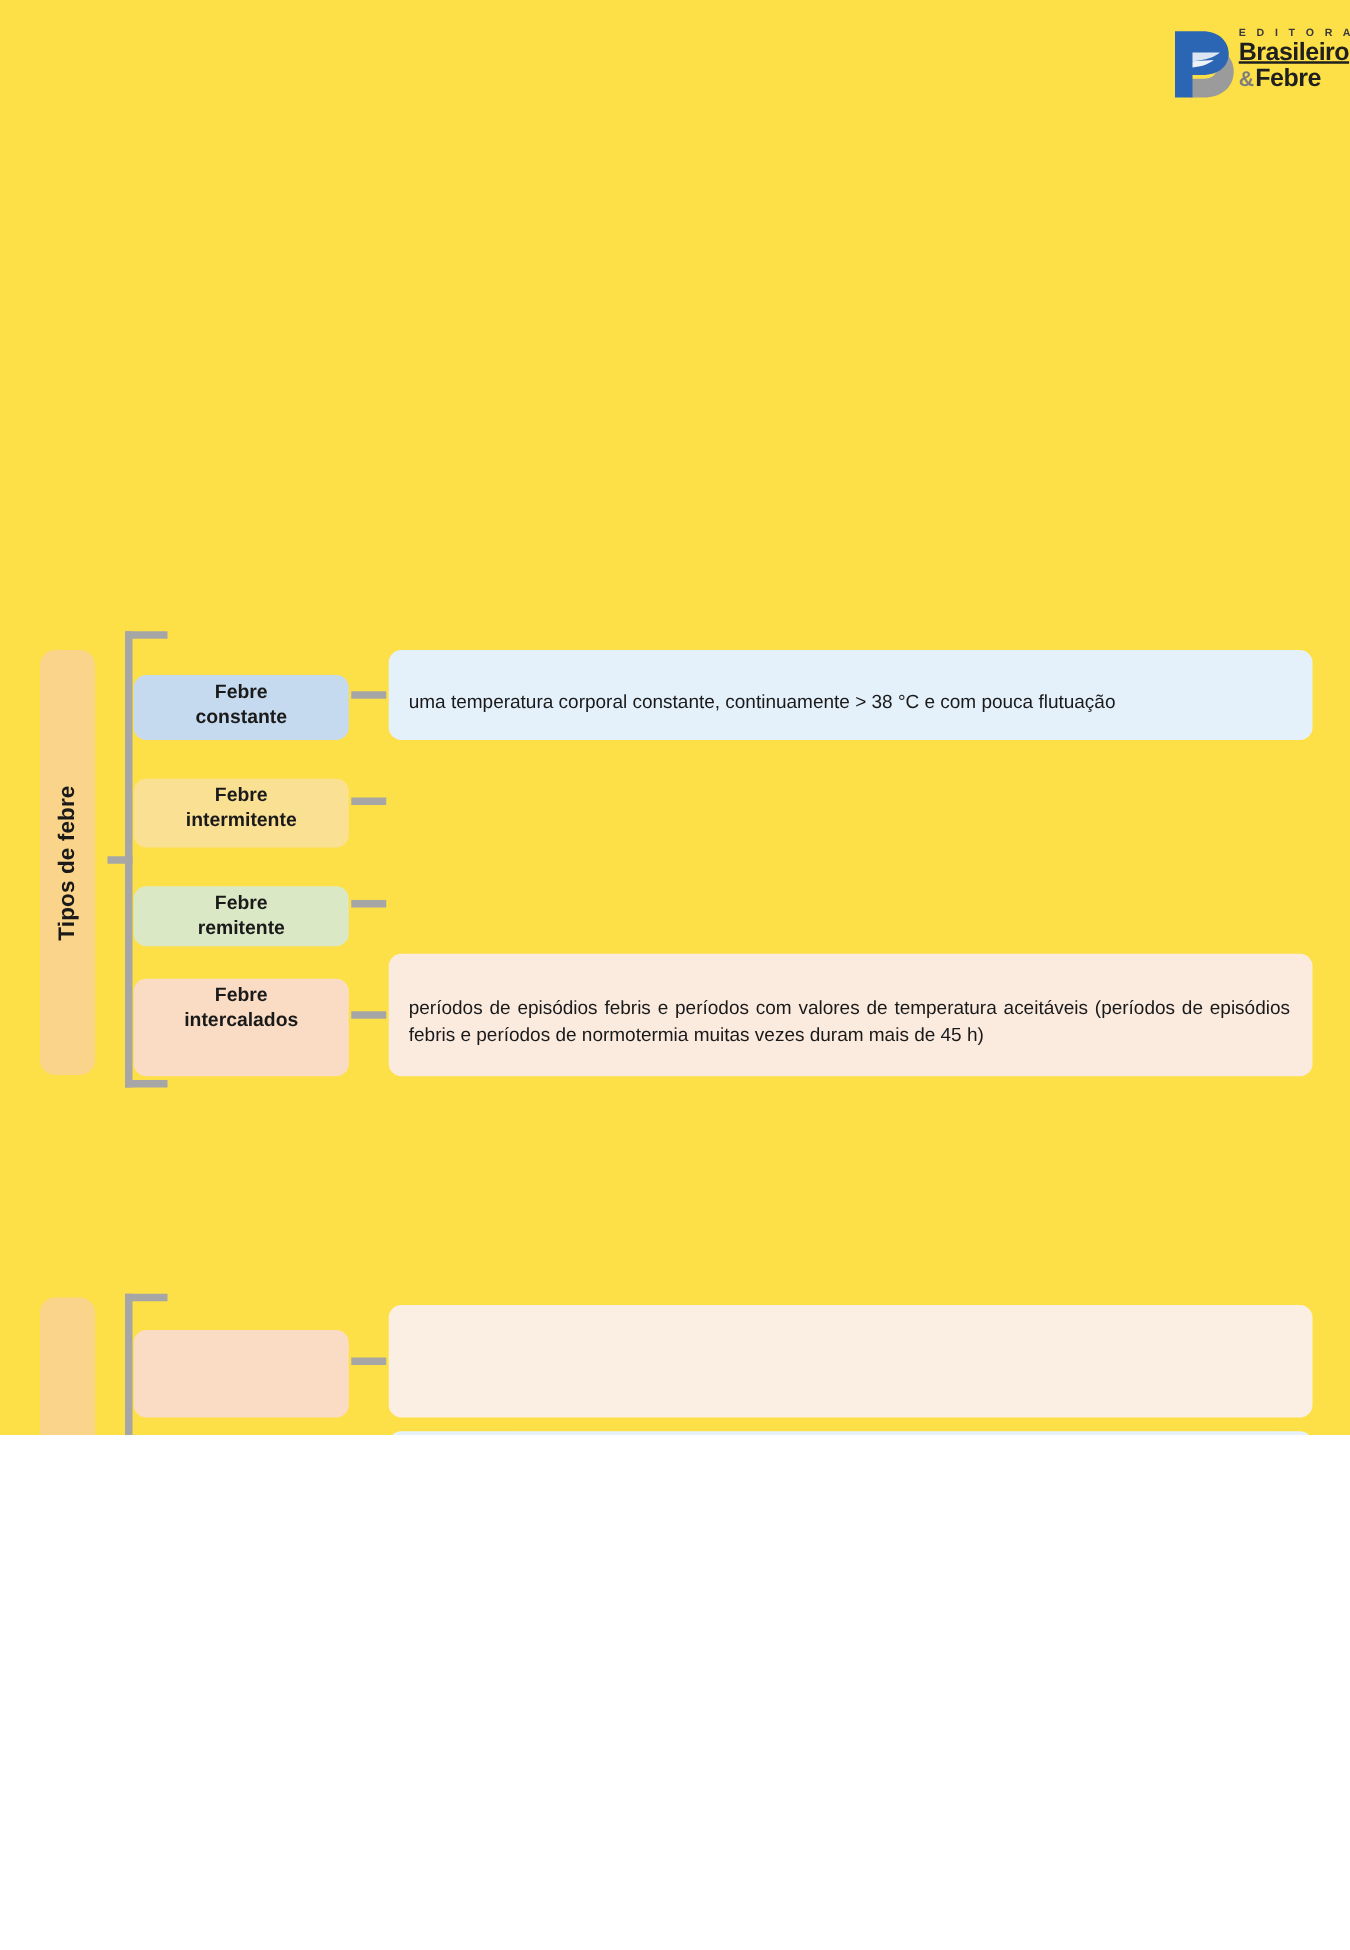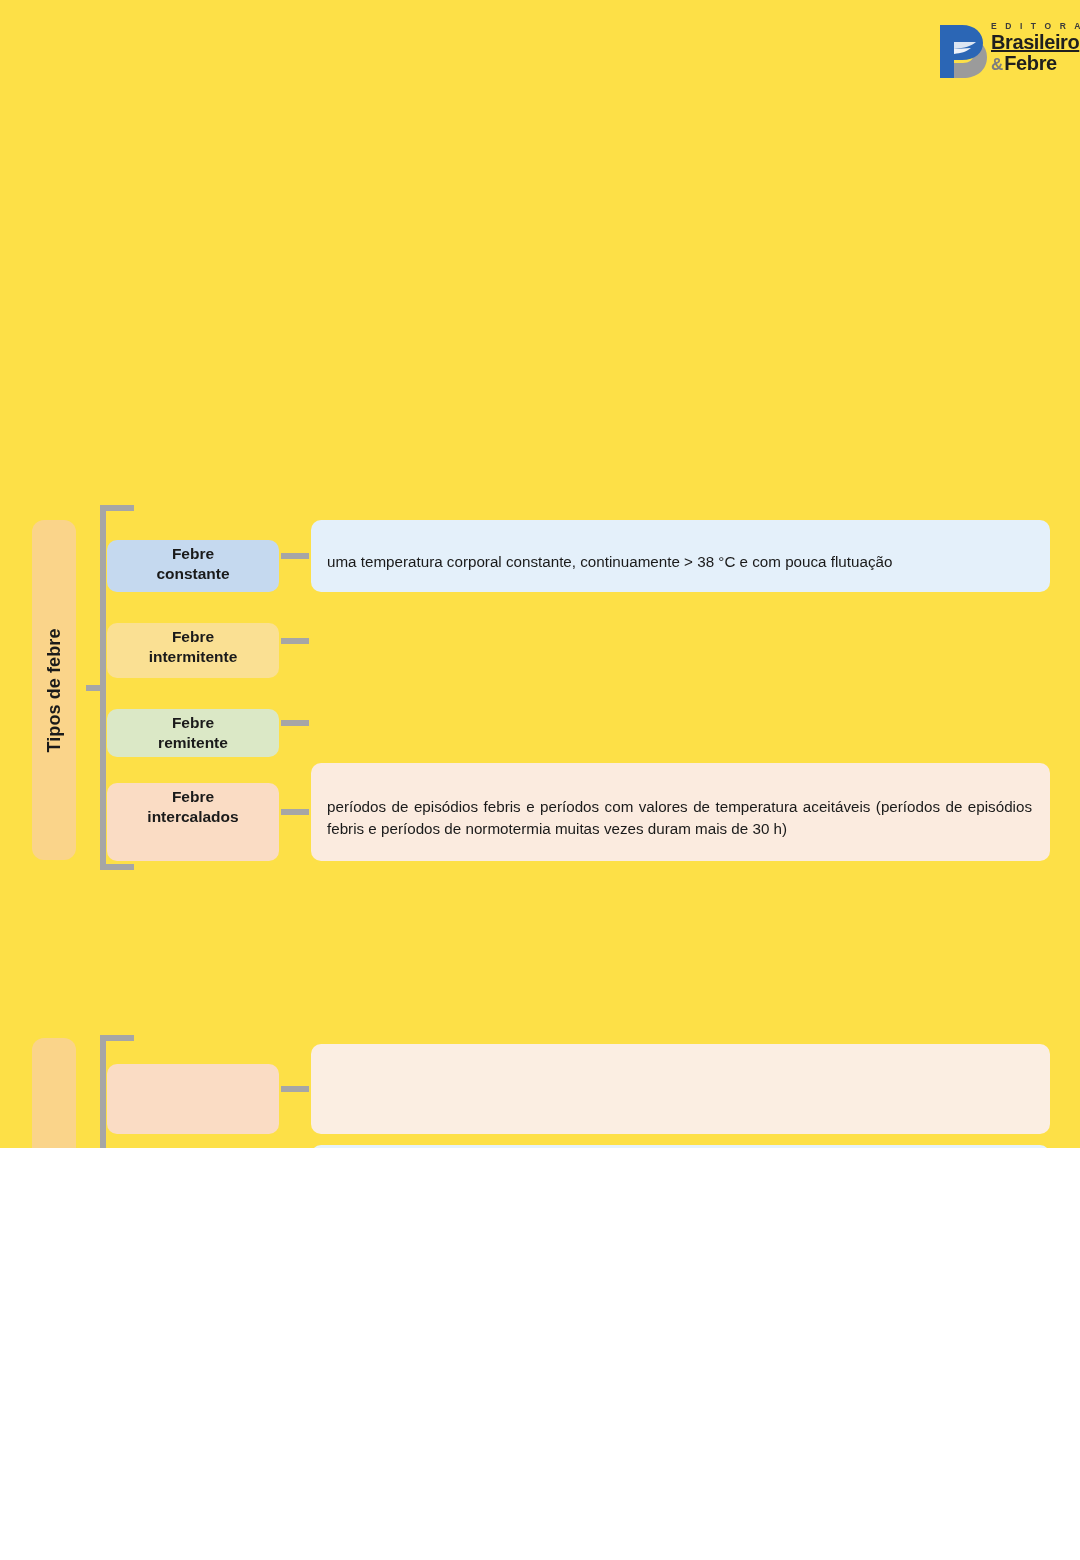--- a/index.html
+++ b/index.html
@@ -238,21 +238,21 @@
 
     <div class="row" style="top:258px; height:98px;">
       <div class="label-box" style="background:#fadcc4;">
         <span class="label-text">
           <span>Febre</span><br>
           <span>intercalados</span>
         </span>
       </div>
       <div class="connector"></div>
       <div class="desc-box" style="background:#fbebdf;">
-        <span class="desc-text">períodos de episódios febris e períodos com valores de temperatura aceitáveis (períodos de episódios febris e períodos de normotermia muitas vezes duram mais de 30 h)</span>
+        <span class="desc-text">períodos de episódios febris e períodos com valores de temperatura aceitáveis (períodos de episódios febris e períodos de normotermia muitas vezes duram mais de 45 h)</span>
       </div>
     </div>
   </div>
 
   <div class="diagram" style="left:32px; top:1035px; width:1018px; height:315px;">
 
     <div class="spine" style="left:0; top:3px; width:44px; height:308px;">
       <span class="spine-label"></span>
     </div>
 

